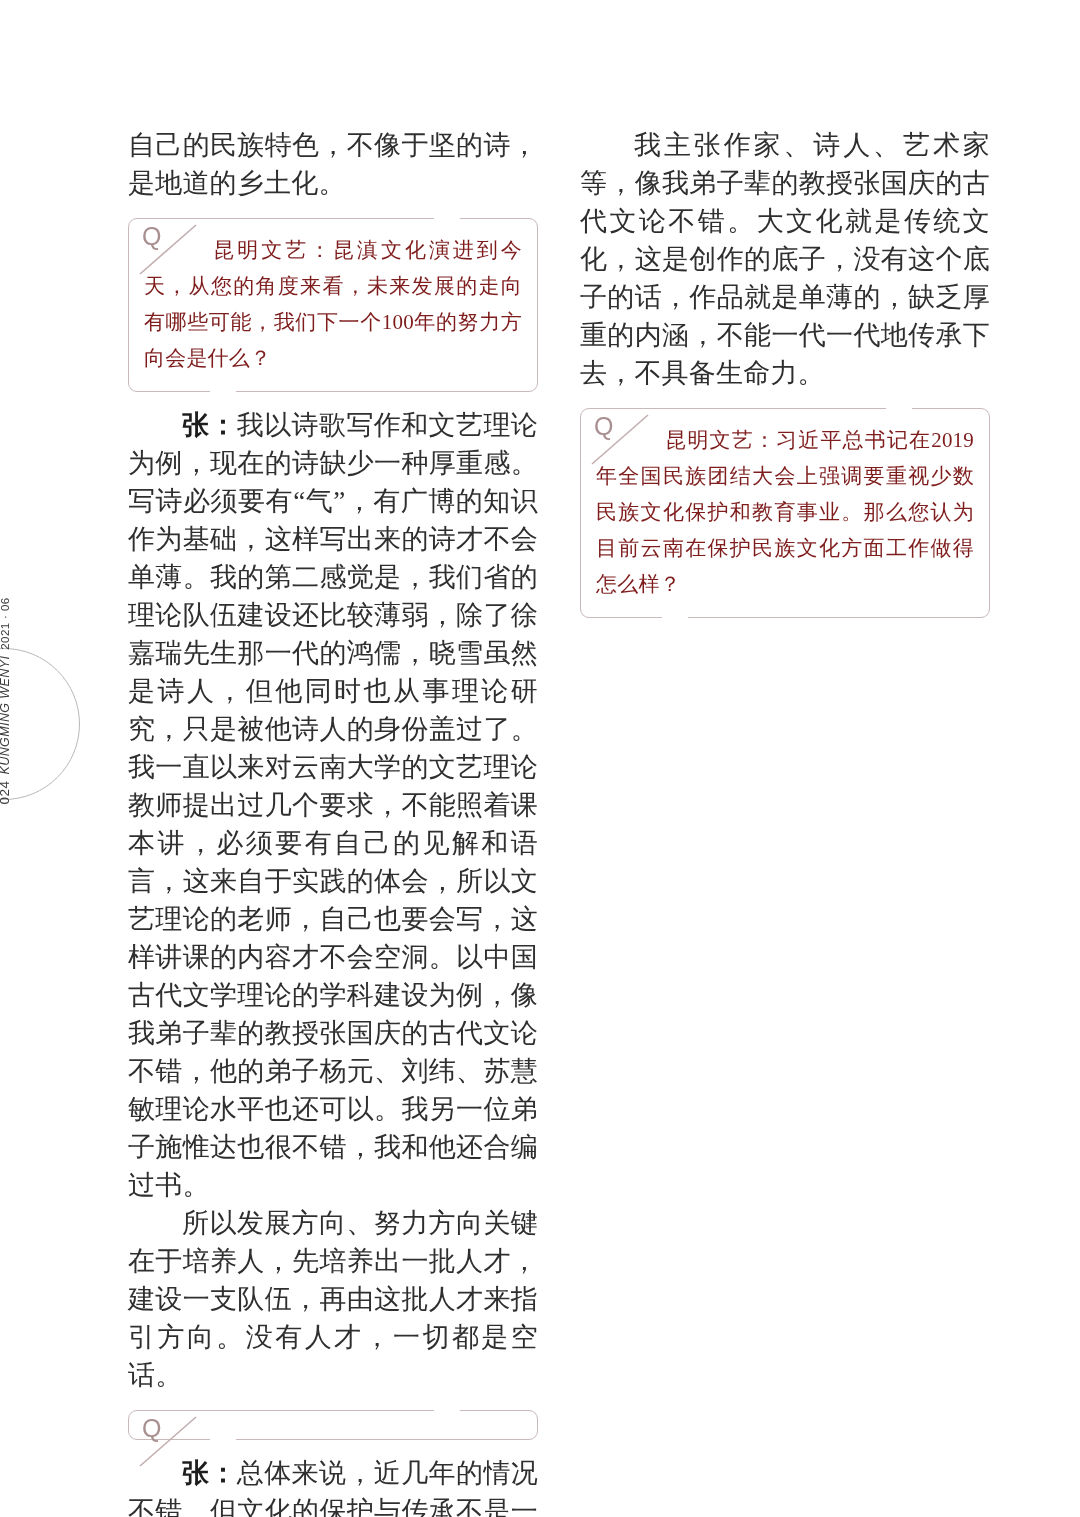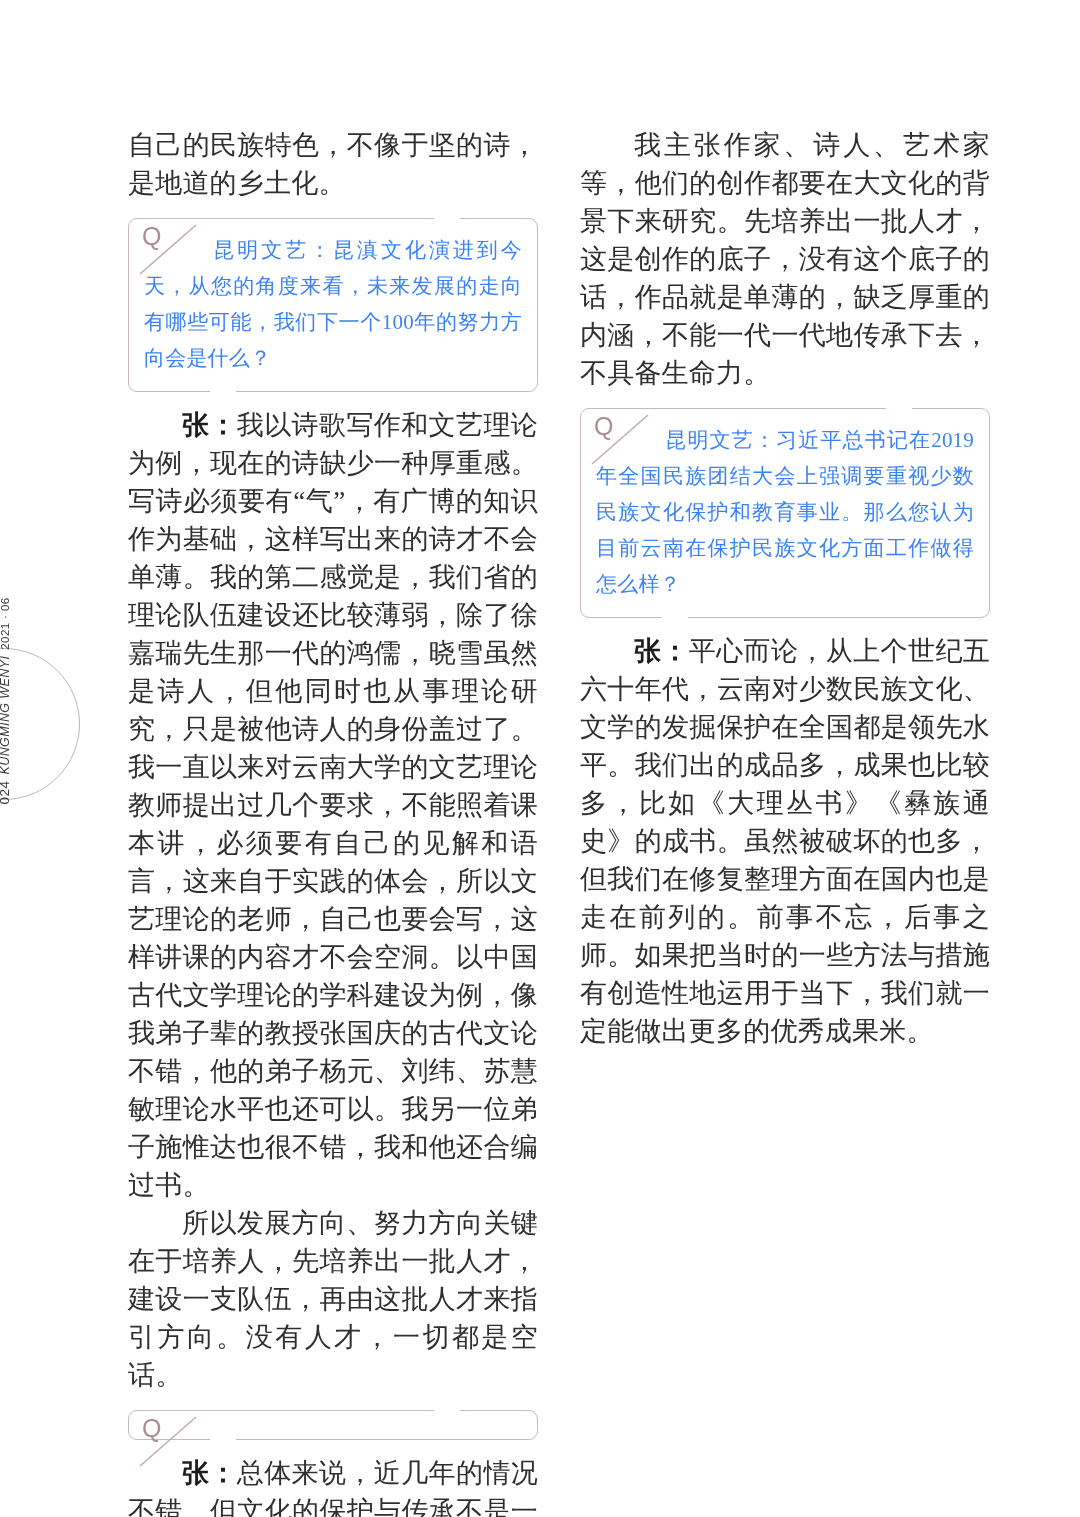--- a/index.html
+++ b/index.html
@@ -160,21 +160,21 @@
     left: 0;
     top: 0;
     width: 74px;
     height: 56px;
   }
 
   .qtext {
     margin: 0;
     font-size: 21px;
     line-height: 36px;
-    color: #3b82f6;
+    color: #7f1d1d;
     text-align: justify;
     text-justify: inter-character;
     text-indent: 3.3em;
     letter-spacing: 0.2px;
   }
 </style>
 </head>
 <body>
 
 <div class="page">
@@ -229,35 +229,32 @@
       <p class="body indent">
         <span class="speaker">张：</span><span>总体来说，近几年的情况不错。但文化的保护与传承不是一朝一夕就能完成的，因为破坏损失很大，许多应该保存和保留的古迹都被破坏了。现在的大背景是重视传统文化的保护和发展，因为重点抓这方面，所以很有成效。不过文化是上百年的积累，被破坏的文化</span>
       </p>
 
     </div>
 
     <div class="col">
 
 
 
-      <p class="body indent">我主张作家、诗人、艺术家等，他们的创作都要在大文化的背景下来研究。先培养出一批人才，这是创作的底子，没有这个底子的话，作品就是单薄的，缺乏厚重的内涵，不能一代一代地传承下去，不具备生命力。</p>
+      <p class="body indent">我主张作家、诗人、艺术家等，像我弟子辈的教授张国庆的古代文论不错。大文化就是传统文化，这是创作的底子，没有这个底子的话，作品就是单薄的，缺乏厚重的内涵，不能一代一代地传承下去，不具备生命力。</p>
 
       <div class="qbox">
         <div class="qbox-frame"></div>
         <div class="qbox-gap-top"></div>
         <div class="qbox-gap-bottom"></div>
         <div class="q-mark">
           <span class="q-letter">Q</span>
           <svg class="q-slash" viewBox="0 0 74 56">
             <line x1="4" y1="52" x2="60" y2="3" stroke="#c2aeae" stroke-width="1.6"></line>
           </svg>
         </div>
         <p class="qtext">昆明文艺：习近平总书记在2019年全国民族团结大会上强调要重视少数民族文化保护和教育事业。那么您认为目前云南在保护民族文化方面工作做得怎么样？</p>
       </div>
 
-      <p class="body indent">
-        <span class="speaker">张：</span><span>平心而论，从上个世纪五六十年代，云南对少数民族文化、文学的发掘保护在全国都是领先水平。我们出的成品多，成果也比较多，比如《大理丛书》《彝族通史》的成书。虽然被破坏的也多，但我们在修复整理方面在国内也是走在前列的。前事不忘，后事之师。如果把当时的一些方法与措施有创造性地运用于当下，我们就一定能做出更多的优秀成果米。</span>
-      </p>
 
     </div>
 
   </div>
 </div>
 
 </body></html>

